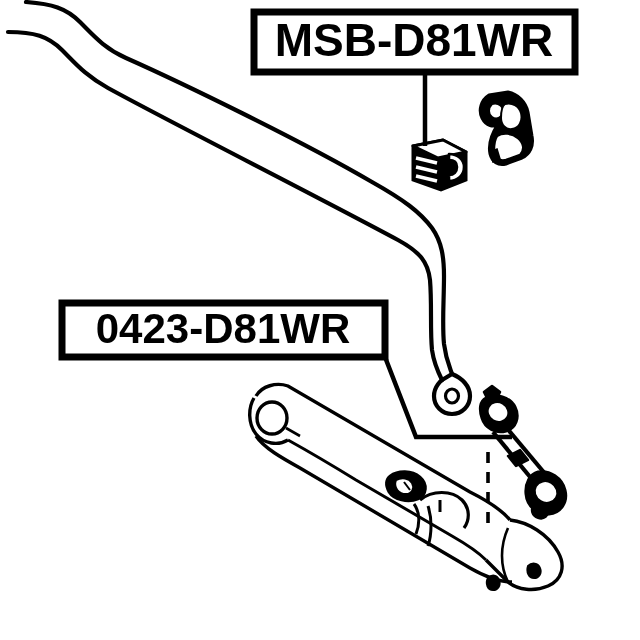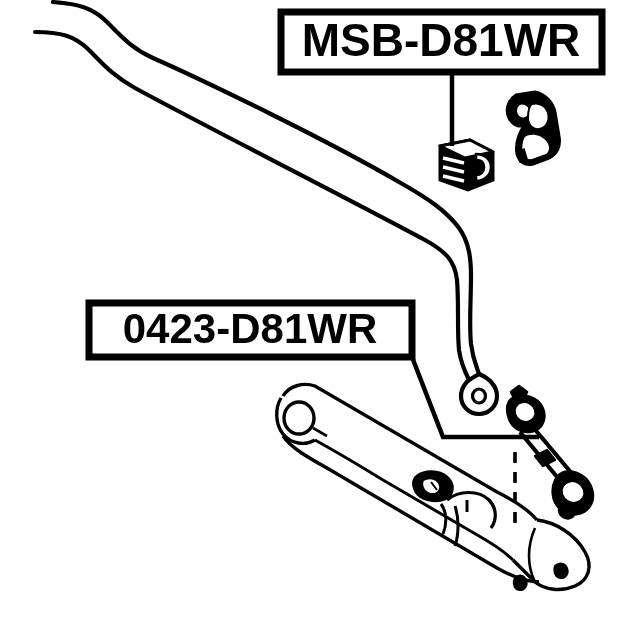--- a/index.html
+++ b/index.html
@@ -10,21 +10,20 @@
   }
   body {
     font-family: "Liberation Sans", sans-serif;
   }
   #diagram-root {
     position: relative;
     width: 604px;
     height: 640px;
     background: #ffffff;
     overflow: hidden;
-    margin-left: 27px;
   }
   #diagram-svg {
     position: absolute;
     top: 0;
     left: 0;
     width: 640px;
     height: 640px;
     display: block;
   }
   .part-label-text {

